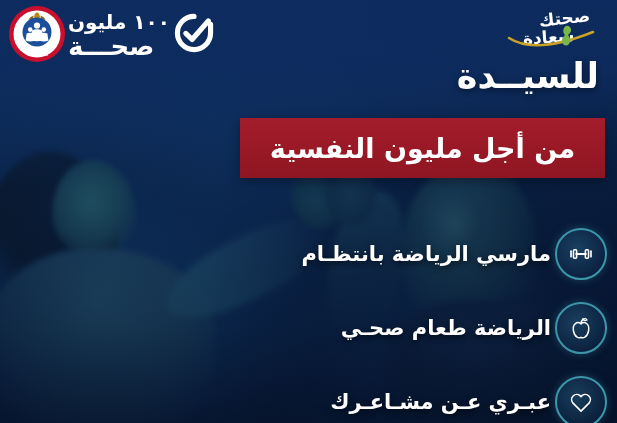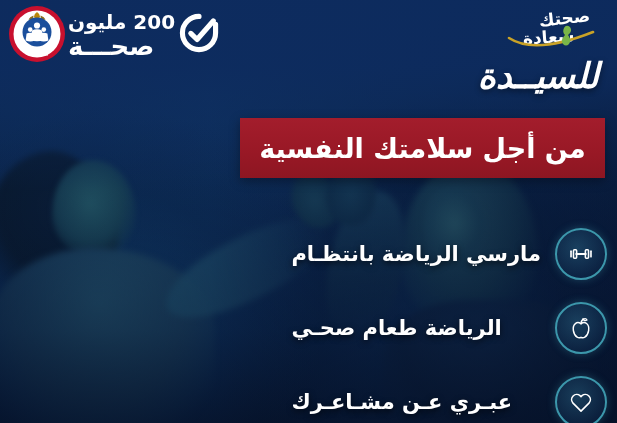--- a/index.html
+++ b/index.html
@@ -186,21 +186,20 @@
     top: 56px;
     z-index: 6;
     color: #ffffff;
     font-size: 35px;
     font-weight: bold;
     letter-spacing: 0.5px;
     direction: rtl;
     text-align: right;
     text-shadow: 0 2px 6px rgba(0,0,0,0.45);
     white-space: nowrap;
-    font-style: italic;
   }
 
   
   .red-banner {
     position: absolute;
     left: 240px;
     top: 118px;
     width: 365px;
     height: 60px;
     background: linear-gradient(180deg, #a31d2c 0%, #981825 60%, #8d1622 100%);
@@ -226,22 +225,22 @@
     top: 228px;
     z-index: 6;
     display: flex;
     flex-direction: column;
     gap: 22px;
   }
   .tip-row {
     display: flex;
     flex-direction: row;
     align-items: center;
-    justify-content: space-between;
-    gap: 14px;
+    justify-content: flex-start;
+    gap: 4px;
     direction: rtl;
   }
   .tip-icon {
     flex: 0 0 auto;
     width: 48px;
     height: 48px;
     border-radius: 50%;
     border: 2px solid #3c97ab;
     background: radial-gradient(circle at 42% 38%, rgba(40,96,128,0.55) 0%, rgba(16,44,78,0.55) 70%, rgba(10,30,58,0.5) 100%);
     display: flex;
@@ -295,21 +294,21 @@
         <path d="M18.6 28.6 q3.6 -1.8 7.2 0 l1 7 q-4.6 1.7 -9.2 0 z" fill="#ffffff"></path>
         <circle cx="35.8" cy="24.6" r="2.3" fill="#ffffff"></circle>
         <path d="M32.2 28.6 q3.6 -1.8 7.2 0 l1 7 q-4.6 1.7 -9.2 0 z" fill="#ffffff"></path>
         <path d="M10 40 a19 19 0 0 0 38 0 a15.5 15.5 0 0 1 -38 0 z" fill="#c8102e"></path>
         <text x="29" y="49.5" font-family="'DejaVu Sans',sans-serif" font-size="4.4" fill="#ffffff" text-anchor="middle">وزارة الصحة</text>
       </svg>
     </div>
 
     <div class="hundred-million">
       <div class="hm-text">
-        <span class="hm-line1">200 مليون</span>
+        <span class="hm-line1">١٠٠ مليون</span>
         <span class="hm-line2">صحـــة</span>
       </div>
       <span class="hm-check">
         <svg viewBox="0 0 42 42" width="40" height="40" aria-hidden="true">
           <path d="M21 3.6 a17.4 17.4 0 1 0 17.4 17.4 l0 -9.2" fill="none" stroke="#ffffff" stroke-width="5.4" stroke-linecap="round"></path>
           <path d="M12.4 21.4 l6.6 6.4 L36 8.4" fill="none" stroke="#ffffff" stroke-width="5.4" stroke-linecap="round" stroke-linejoin="round"></path>
         </svg>
       </span>
     </div>
 
@@ -319,21 +318,21 @@
         <text x="54" y="41" font-family="'DejaVu Sans',sans-serif" font-size="17" font-weight="bold" fill="#ffffff" text-anchor="middle" transform="rotate(-4 54 41)">سعادة</text>
         <path d="M14 36 q26 17 84 -6" fill="none" stroke="#c9a227" stroke-width="2.6" stroke-linecap="round"></path>
         <path d="M70 33 q-5 5 -2 9 q3 3 6 0 q3 -4 -1 -9 q5 -4 2 -8 q-4 -3 -6 1 q-2 4 1 7 z" fill="#7ab648"></path>
       </svg>
     </div>
   </div>
 
   <div class="headline">للسيــدة</div>
 
   <div class="red-banner">
-    <span class="red-banner-text">من أجل سلامتك النفسية</span>
+    <span class="red-banner-text">من أجل مليون النفسية</span>
   </div>
 
   <div class="tips">
 
     <div class="tip-row">
       <span class="tip-icon">
         <svg viewBox="0 0 32 32" width="28" height="28" aria-hidden="true">
           <line x1="10.5" y1="16" x2="21.5" y2="16" stroke="#ffffff" stroke-width="2.1" stroke-linecap="round"></line>
           <rect x="7.4" y="11.2" width="3.6" height="9.6" rx="1.1" fill="none" stroke="#ffffff" stroke-width="1.8"></rect>
           <rect x="21" y="11.2" width="3.6" height="9.6" rx="1.1" fill="none" stroke="#ffffff" stroke-width="1.8"></rect>

